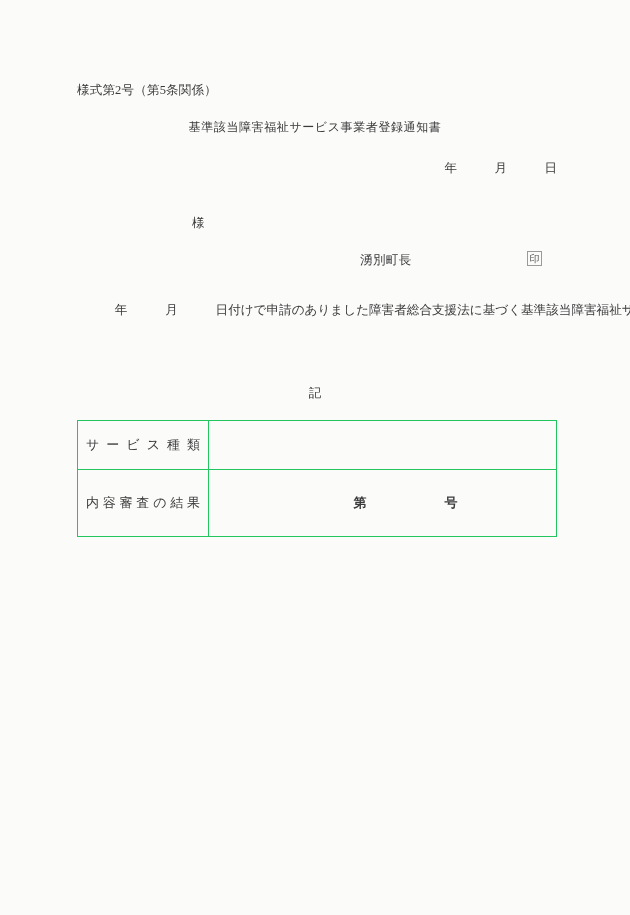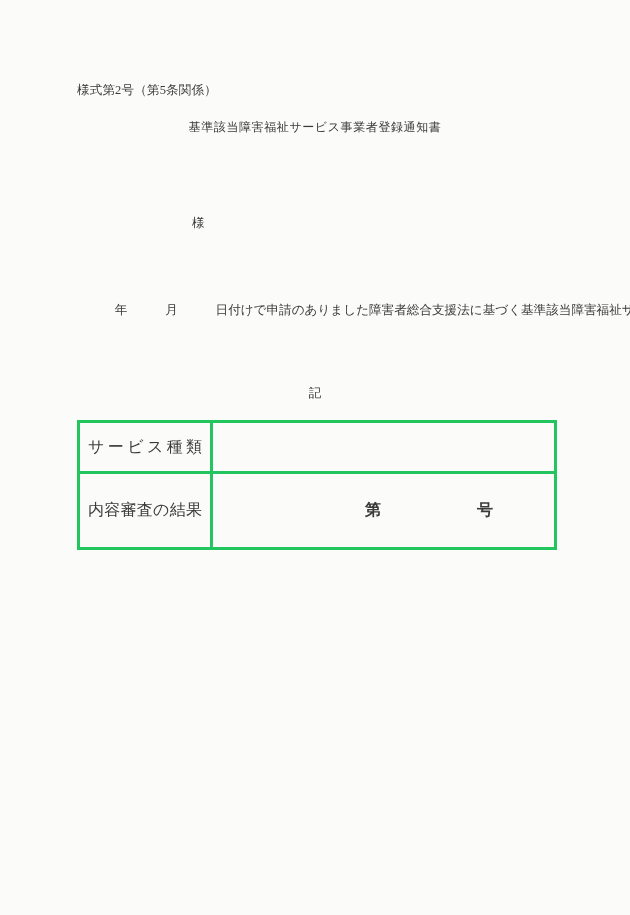--- a/index.html
+++ b/index.html
@@ -127,24 +127,24 @@
   
   .info-table {
     position: absolute;
     left: 77px;
     top: 420px;
     width: 480px;
     border-collapse: collapse;
     table-layout: fixed;
   }
   .info-table td {
-    border: 3px solid #22c55e;
+    border: 1px solid #22c55e;
     height: 32px;
     padding: 8px 8px;
-    font-size: 16px;
+    font-size: 13px;
     vertical-align: middle;
   }
   .info-table td.label-cell {
     width: 114px;
     text-align: justify;
     text-align-last: justify;
     text-justify: inter-ideograph;
     white-space: nowrap;
   }
   .info-table td.value-cell {
@@ -160,23 +160,28 @@
 </style>
 </head>
 <body>
 
 <div class="page">
 
   <div class="form-number">様式第2号（第5条関係）</div>
 
   <div class="doc-title">基準該当障害福祉サービス事業者登録通知書</div>
 
+  <div class="date-line">年　　　月　　　日</div>
 
   <div class="addressee">様</div>
 
+  <div class="signer-row">
+    <span class="signer-name">湧別町長</span>
+    <span class="seal-box">印</span>
+  </div>
 
   <div class="body-text">
     <p class="body-lead">　　　年　　　月　　　日付けで申請のありました障害者総合支援法に基づく基準該当障害福祉サービス事業者の登録申請については、内容審査の結果、必要な要件を満たすものと認められますので下記のとおり基準障害福祉サービス事業者として登録します。</p>
   </div>
 
   <div class="ki-marker">記</div>
 
   <table class="info-table">
     <tbody>
       <tr>

